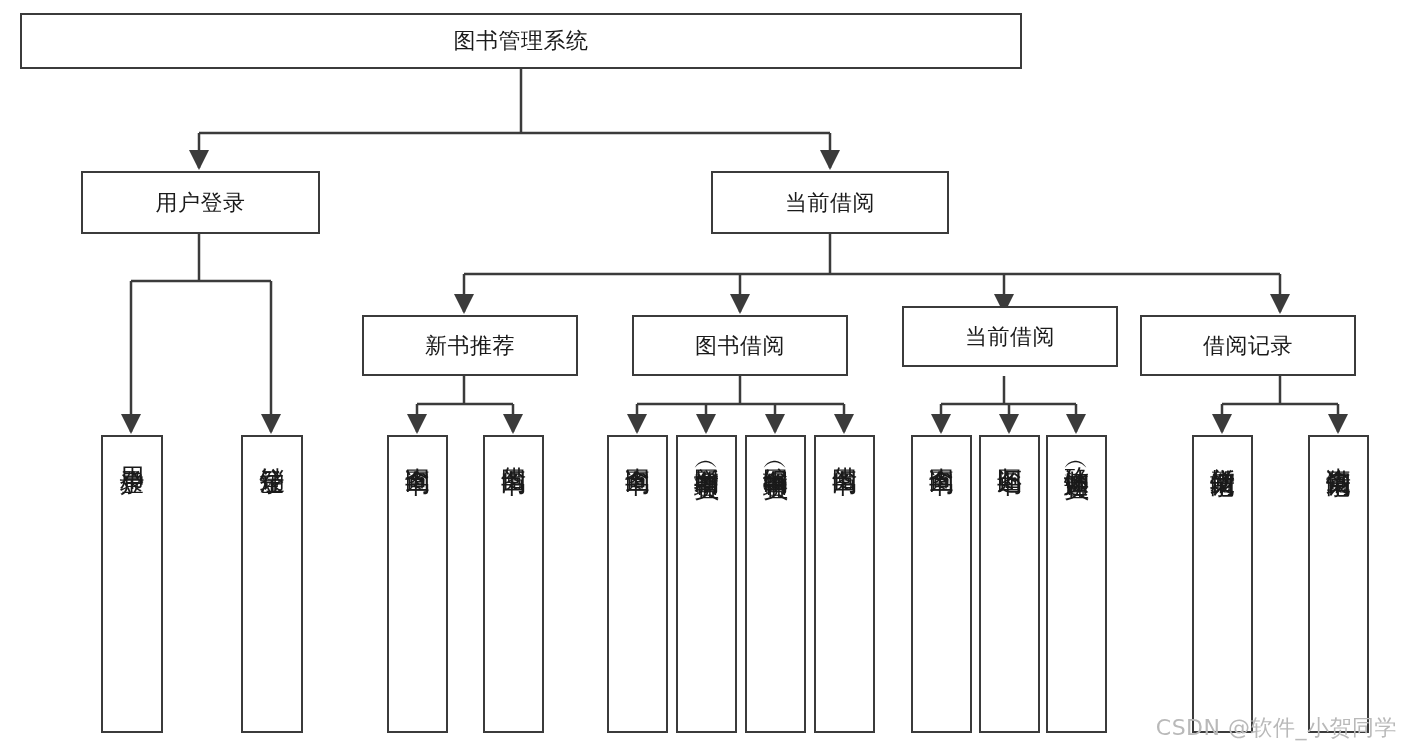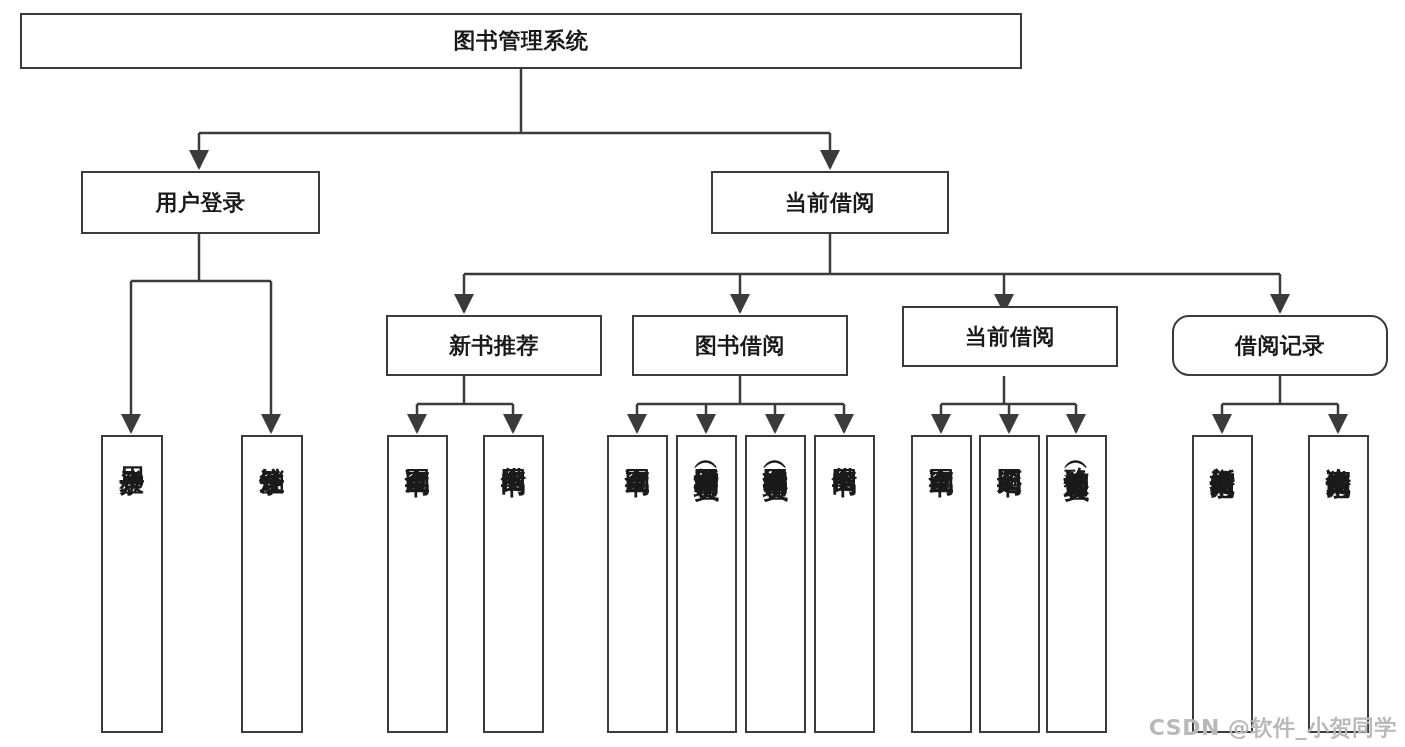--- a/index.html
+++ b/index.html
@@ -9,21 +9,20 @@
   }
   body {
     font-family: "DejaVu Sans", "Liberation Sans", sans-serif;
   }
   #diagram-root {
     position: relative;
     width: 1405px;
     height: 747px;
     background: #ffffff;
     overflow: hidden;
-    font-weight: bold;
   }
   #edges-layer {
     position: absolute;
     left: 0;
     top: 0;
     width: 1405px;
     height: 747px;
   }
   .node {
     position: absolute;
@@ -128,33 +127,33 @@
   </div>
 
   <div class="node horizontal" style="left:81px; top:171px; width:239px; height:63px;">
     <span class="node-label">用户登录</span>
   </div>
 
   <div class="node horizontal" style="left:711px; top:171px; width:238px; height:63px;">
     <span class="node-label">当前借阅</span>
   </div>
 
-  <div class="node horizontal" style="left:362px; top:315px; width:216px; height:61px;margin-left:24px;">
+  <div class="node horizontal" style="left:362px; top:315px; width:216px; height:61px;">
     <span class="node-label">新书推荐</span>
   </div>
 
   <div class="node horizontal" style="left:632px; top:315px; width:216px; height:61px;align-items:center;">
     <span class="node-label">图书借阅</span>
   </div>
 
   <div class="node horizontal" style="left:902px; top:306px; width:216px; height:61px;">
     <span class="node-label">当前借阅</span>
   </div>
 
-  <div class="node horizontal" style="left:1172px; top:315px; width:216px; height:61px;border-radius:17px;">
+  <div class="node horizontal" style="left:1140px; top:315px; width:216px; height:61px;">
     <span class="node-label">借阅记录</span>
   </div>
 
   <div class="node vertical" style="left:101px; top:435px; width:62px; height:298px;">
     <span class="node-label">用户登录</span>
   </div>
 
   <div class="node vertical" style="left:241px; top:435px; width:62px; height:298px;">
     <span class="node-label">注销登录</span>
   </div>

